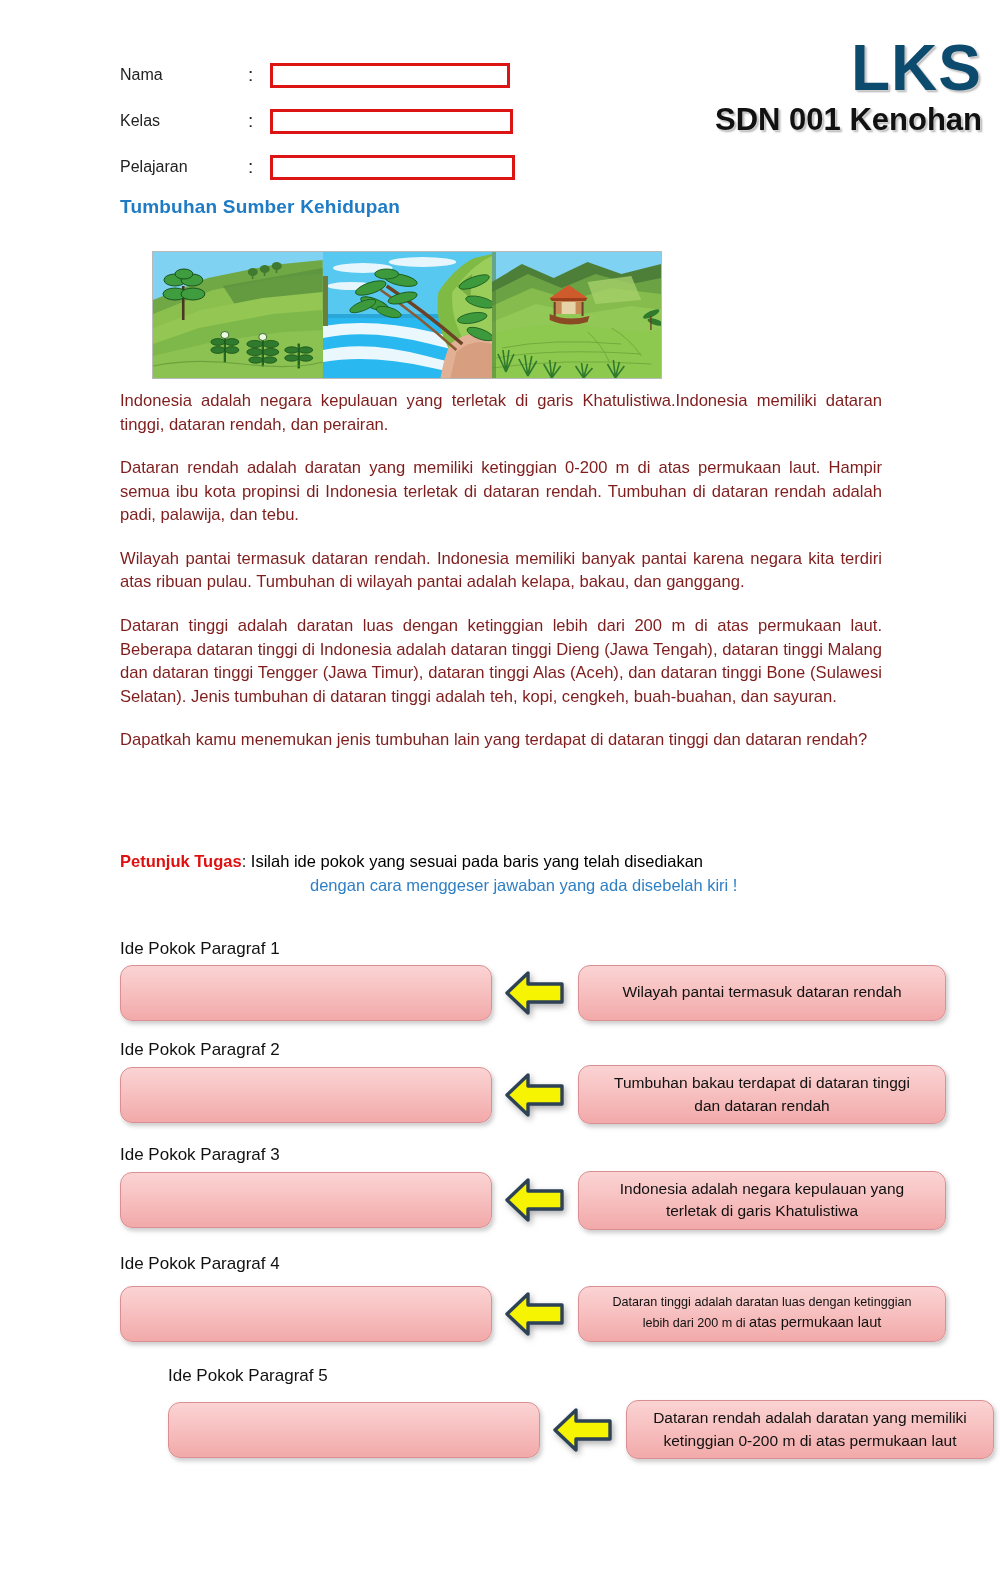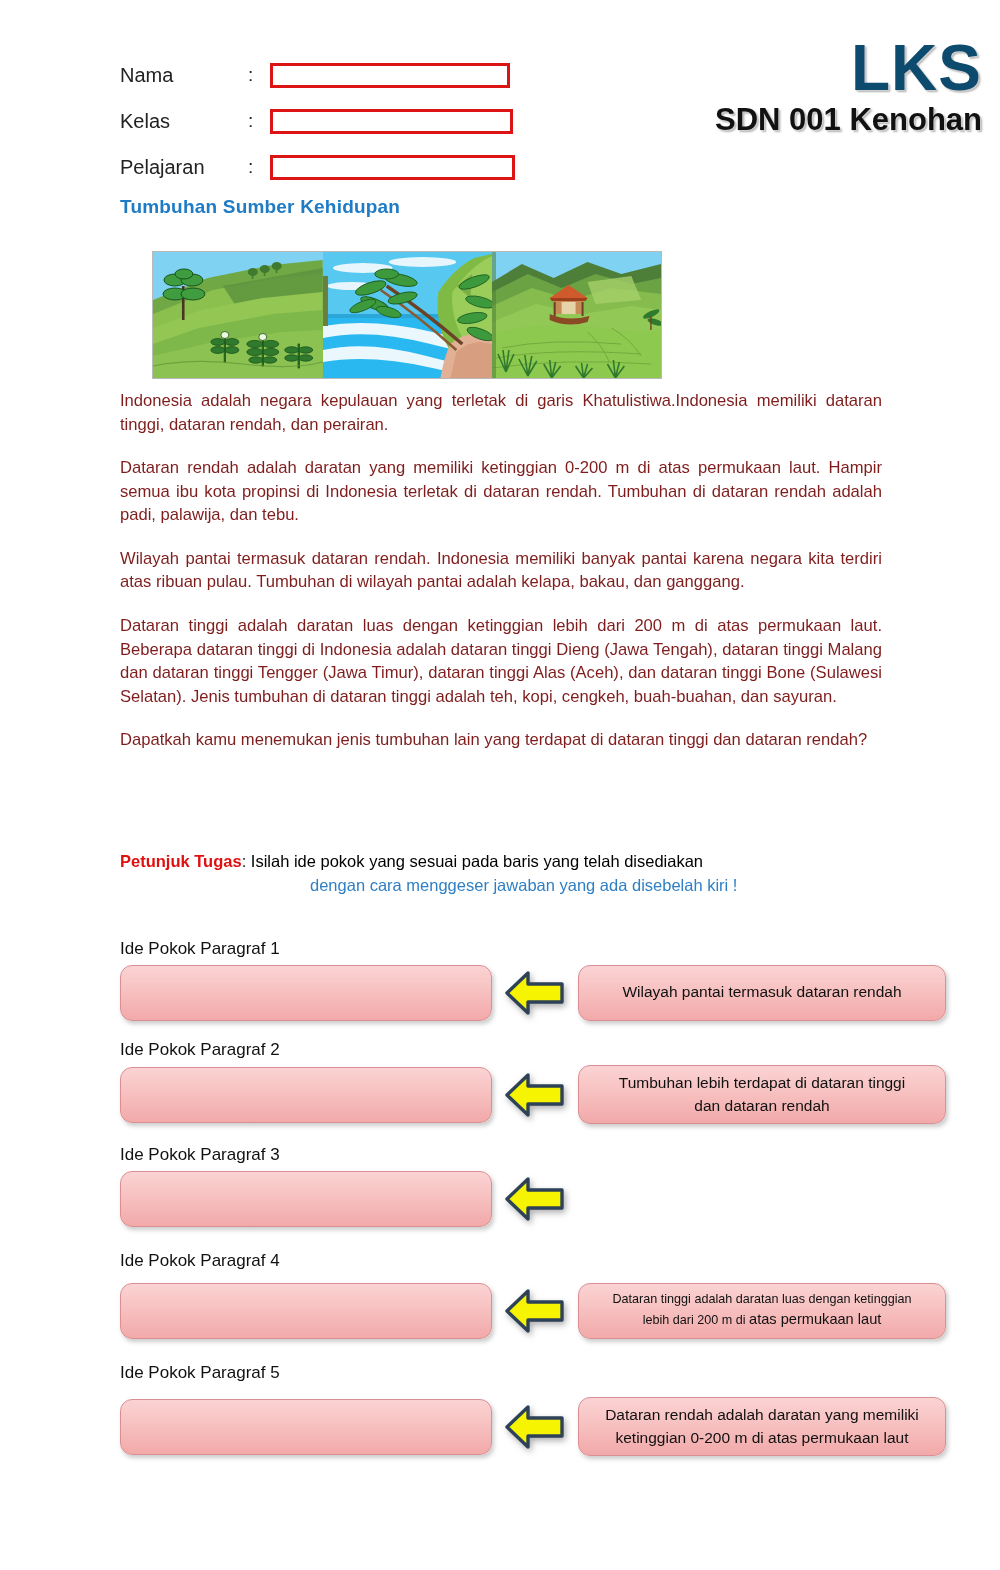--- a/index.html
+++ b/index.html
@@ -23,21 +23,21 @@
     top: 52px;
     width: 400px;
   }
   .identity-row {
     display: flex;
     align-items: center;
     height: 46px;
   }
   .identity-label {
     width: 128px;
-    font-size: 20px;
+    font-size: 16px;
     color: #222;
     line-height: 1;
   }
   .identity-colon {
     width: 22px;
     font-size: 19px;
     color: #222;
   }
   .identity-field {
     flex: 1;
@@ -208,21 +208,21 @@
     flex: none;
   }
   .option-card.small-text { font-size: 12.6px; line-height: 1.5; }
   .option-card .emph { font-size: 14.6px; }
 
   
   #row-1 { margin-top: 0; }
   #row-2 { margin-top: 20px; }
   #row-3 { margin-top: 22px; }
   #row-4 { margin-top: 25px; }
-  #row-5 { margin-top: 25px; }
+  #row-5 { margin-top: 25px; margin-left: 48px; }
   #row-4 .row-body { margin-top: 12px; }
   #row-5 .row-body { margin-top: 15px; }
 </style>
 </head>
 <body>
 
 <div id="identity-block">
   <div class="identity-row">
     <span class="identity-label">Nama</span>
     <span class="identity-colon">:</span>
@@ -446,36 +446,42 @@
     <div class="row-label">Ide Pokok Paragraf 2</div>
     <div class="row-body">
       <div class="answer-blank"></div>
       <div class="arrow-wrap">
         <svg class="arrow-left" viewBox="0 0 62 50">
           <path d="M3 25 L24 5 L24 16 L58 16 L58 34 L24 34 L24 45 Z" fill="#f6f400" stroke="#2e4257" stroke-width="3.4" stroke-linejoin="round"></path>
         </svg>
       </div>
       <div class="option-card">
         <span>
-          <span>Tumbuhan lebih terdapat di dataran tinggi</span><br>
+          <span>Tumbuhan bakau terdapat di dataran tinggi</span><br>
           <span>dan dataran rendah</span>
         </span>
       </div>
     </div>
   </div>
 
   <div class="match-row" id="row-3">
     <div class="row-label">Ide Pokok Paragraf 3</div>
     <div class="row-body">
       <div class="answer-blank"></div>
       <div class="arrow-wrap">
         <svg class="arrow-left" viewBox="0 0 62 50">
           <path d="M3 25 L24 5 L24 16 L58 16 L58 34 L24 34 L24 45 Z" fill="#f6f400" stroke="#2e4257" stroke-width="3.4" stroke-linejoin="round"></path>
         </svg>
       </div>
+      <div class="option-card">
+        <span>
+          <span>Indonesia adalah negara kepulauan yang</span><br>
+          <span>terletak di garis Khatulistiwa</span>
+        </span>
+      </div>
     </div>
   </div>
 
   <div class="match-row" id="row-4">
     <div class="row-label">Ide Pokok Paragraf 4</div>
     <div class="row-body">
       <div class="answer-blank"></div>
       <div class="arrow-wrap">
         <svg class="arrow-left" viewBox="0 0 62 50">
           <path d="M3 25 L24 5 L24 16 L58 16 L58 34 L24 34 L24 45 Z" fill="#f6f400" stroke="#2e4257" stroke-width="3.4" stroke-linejoin="round"></path>

